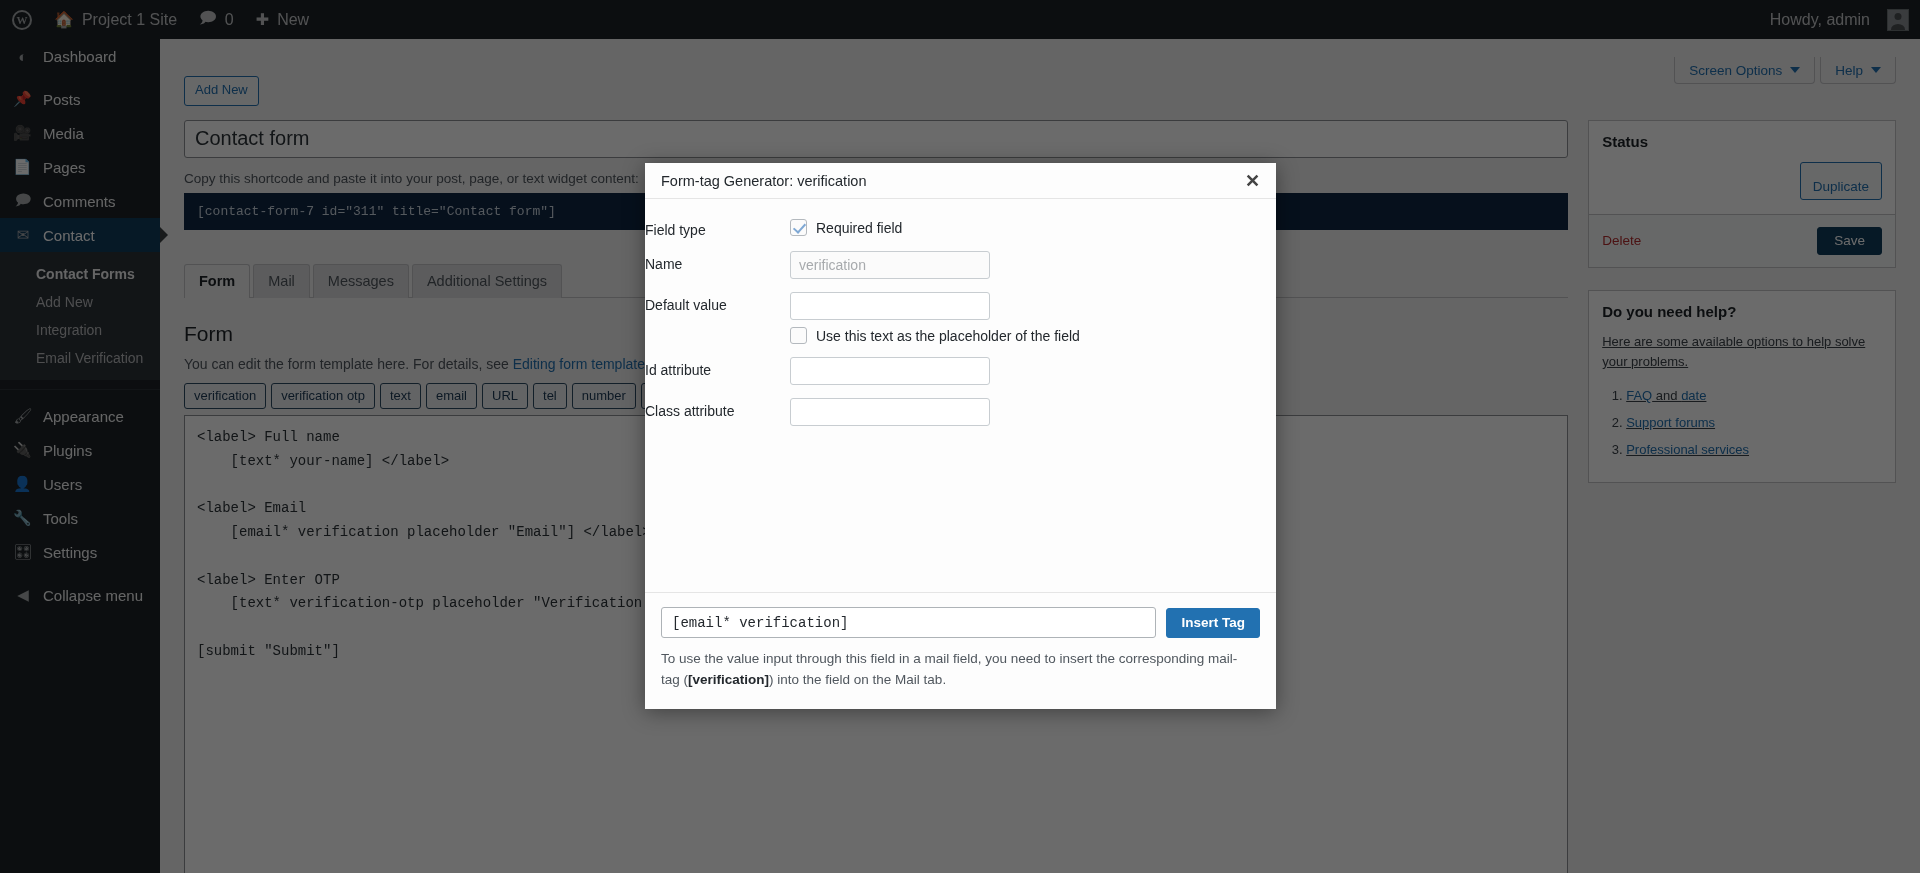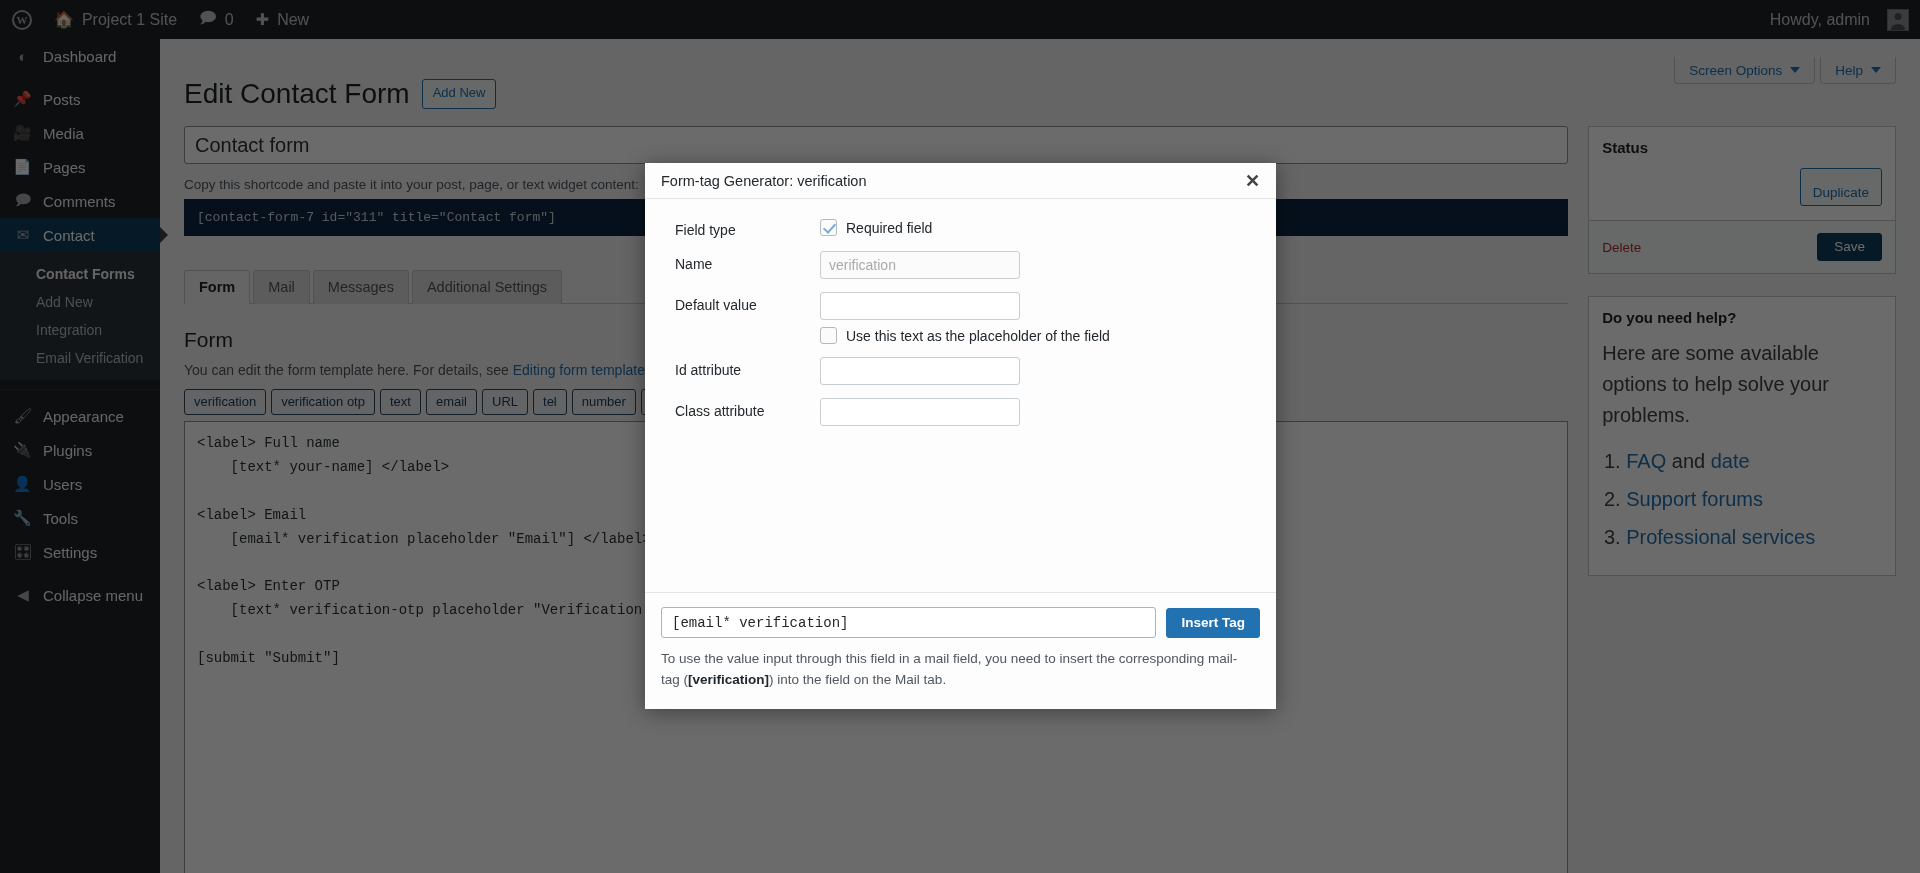--- a/index.html
+++ b/index.html
@@ -224,21 +224,21 @@
     background: #f6f7f7;
     padding: 12px 13px;
     display: flex; align-items: center; justify-content: space-between;
   }
   .delete-link { color: #b32d2e; font-size: 13.5px; }
   .save-btn {
     background: #0f3c5c; color: #fff;
     border: 1px solid #0f3c5c; border-radius: 3px;
     font-size: 13.5px; padding: 5px 16px 6px 16px;
   }
-  .help-body { padding: 0 13px 16px 13px; font-size: 20px; color: #3c434a; }
+  .help-body { padding: 0 13px 16px 13px; font-size: 13px; color: #3c434a; text-decoration: underline; }
   .help-body p { margin-bottom: 14px; line-height: 1.55; }
   .help-body ol { padding-left: 24px; }
   .help-body li { margin-bottom: 6px; line-height: 1.6; }
   .help-body a { color: #2271b1; }
 
   
   .overlay {
     position: absolute; inset: 0;
     background: rgba(0,0,0,0.58);
     z-index: 50;
@@ -258,21 +258,21 @@
     display: flex; align-items: center;
     padding: 0 16px;
     flex: 0 0 36px;
   }
   .modal-title { font-size: 14.5px; color: #23282d; }
   .modal-close {
     margin-left: auto;
     font-size: 18px; color: #444; line-height: 1;
     font-weight: bold;
   }
-  .modal-body { flex: 1 1 auto; padding: 18px 16px 0 30px; }
+  .modal-body { flex: 1 1 auto; padding: 18px 16px 0 0; }
   .frow { display: flex; align-items: flex-start; margin-bottom: 13px; }
   .flabel {
     width: 145px; flex: 0 0 145px;
     font-size: 14px; color: #23282d;
     padding-top: 5px;
   }
   .fcontrol { flex: 1 1 auto; }
   .f-input {
     width: 200px; height: 28px;
     border: 1px solid #c8cdd1; border-radius: 3px;
@@ -426,21 +426,20 @@
       </div>
       <div class="meta-btn">
         <span>Help</span>
         <span class="caret-down"></span>
       </div>
     </div>
 
     <div class="wrap">
 
       <div class="page-title-row">
-        <h1 class="page-title">Edit Contact Form</h1>
         <span class="add-new-btn">Add New</span>
       </div>
 
       <div class="main-cols">
 
         <div class="col-main">
 
           <input class="title-input" type="text" value="Contact form" style="">
 
           <div class="shortcode-hint">Copy this shortcode and paste it into your post, page, or text widget content:</div>

